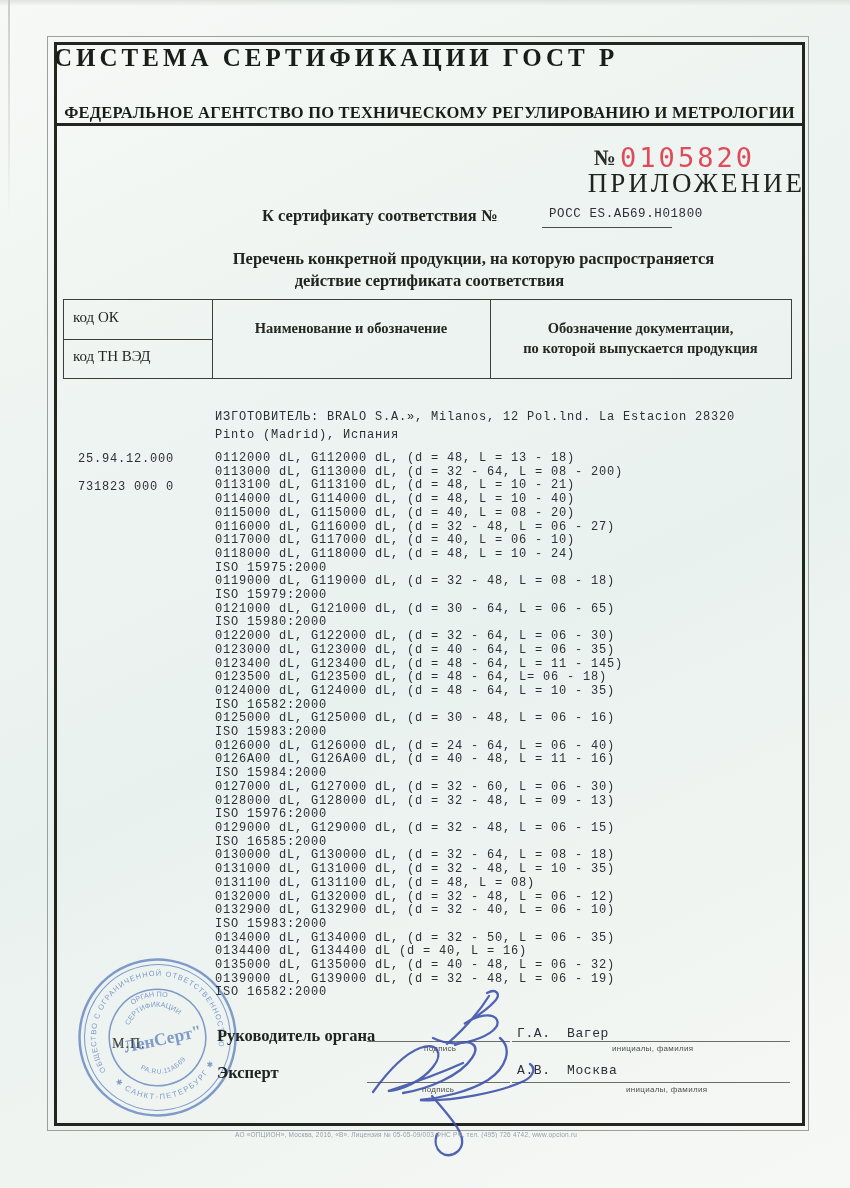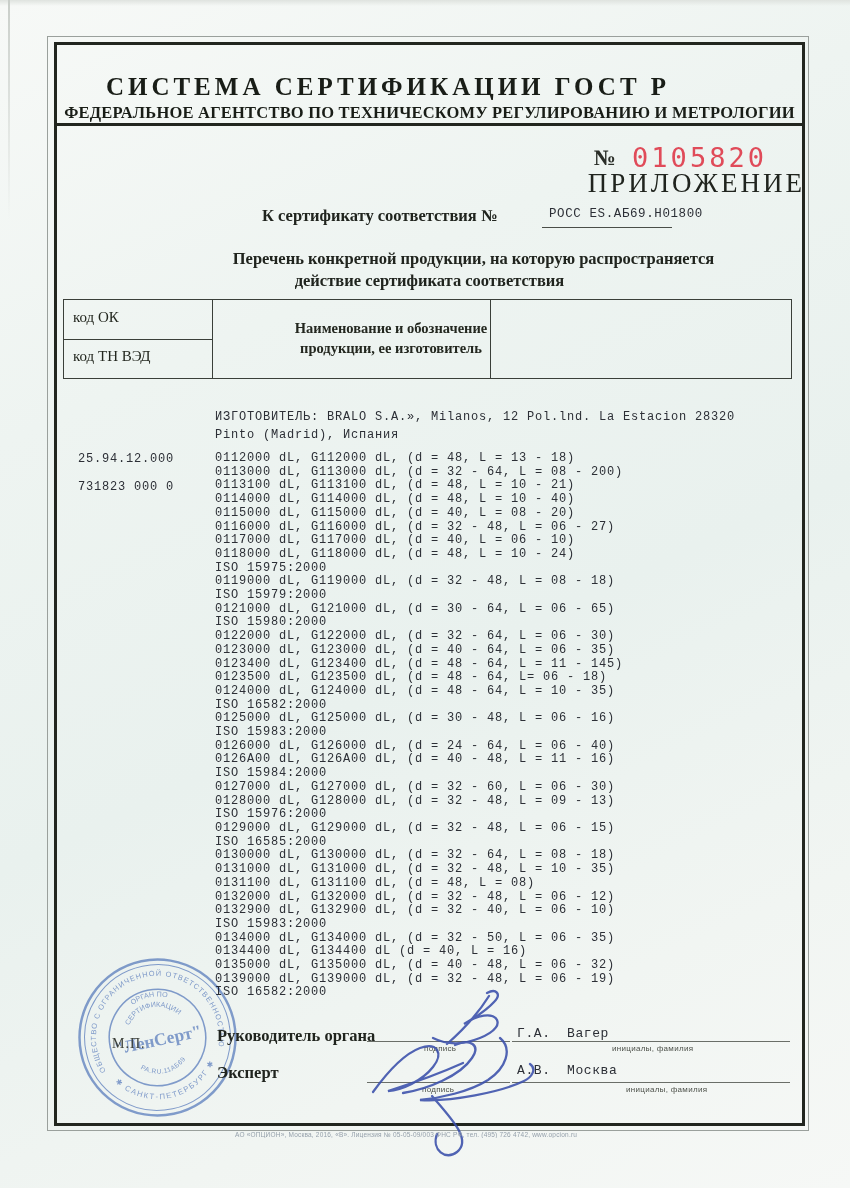--- a/index.html
+++ b/index.html
@@ -5,41 +5,41 @@
   html,body{margin:0;padding:0;}
   body{
     width:850px;height:1188px;position:relative;overflow:hidden;
     background:linear-gradient(155deg,#f7f9f7 0%,#eef4f1 28%,#e9f1ee 55%,#f1f5f2 80%,#f6f8f6 100%);
     font-family:"Liberation Serif", serif;color:#21251f;
   }
   .paper-edge-top{position:absolute;left:0;top:0;width:100%;height:6px;background:linear-gradient(#dfe3df,transparent);}
   .paper-edge-left{position:absolute;left:8px;top:0;width:2px;height:220px;background:linear-gradient(#c9cec9,transparent);}
   .outer-frame{position:absolute;left:47px;top:36px;width:760px;height:1093px;border:1px solid #9aa09c;}
   .inner-frame{position:absolute;left:54px;top:42px;width:745px;height:1078px;border:3px solid #22261f;}
-  .sys-title{position:absolute;left:54px;top:73px;width:668px;text-align:center;font-size:25px;font-weight:bold;letter-spacing:4px;color:#191d17;}
+  .sys-title{position:absolute;left:54px;top:44px;width:668px;text-align:left;font-size:25px;font-weight:bold;letter-spacing:4px;color:#191d17;}
   .agency{position:absolute;left:54px;top:103px;width:751px;text-align:center;font-size:16.5px;font-weight:bold;letter-spacing:0.2px;color:#191d17;}
   .header-rule{position:absolute;left:54px;top:123px;width:751px;border-top:3px solid #22261f;}
   .doc-number{position:absolute;left:594px;top:142px;white-space:nowrap;}
   .doc-number .no-sign{font-size:22px;font-weight:bold;color:#2a2e28;vertical-align:middle;}
-  .doc-number .no-value{font-family:"DejaVu Sans Mono",monospace;font-size:27px;letter-spacing:3px;color:#e04b59;margin-left:12px;vertical-align:middle;}
+  .doc-number .no-value{font-family:"DejaVu Sans Mono",monospace;font-size:27px;letter-spacing:3px;color:#e04b59;vertical-align:middle;}
   .doc-title{position:absolute;left:54px;top:168px;width:751px;text-align:right;font-size:27px;font-weight:normal;letter-spacing:3px;color:#20241e;}
   .cert-label{position:absolute;left:262px;top:206px;font-size:16.5px;font-weight:bold;color:#20241e;}
   .cert-number{position:absolute;left:549px;top:207px;font-family:"Liberation Mono",monospace;font-size:12.5px;letter-spacing:0.6px;color:#33373d;}
   .cert-underline{position:absolute;left:542px;top:227px;width:130px;border-bottom:1.2px solid #4a4e48;}
   .subtitle1{position:absolute;left:54px;top:249px;width:751px;text-align:center;font-size:16.5px;font-weight:bold;color:#20241e;padding-left:44px;}
   .subtitle2{position:absolute;left:54px;top:271px;width:751px;text-align:center;font-size:16.5px;font-weight:bold;color:#20241e;}
   .hdr-table{position:absolute;left:63px;top:299px;width:727px;height:78px;border:1.5px solid #3a3f39;}
   .hdr-table .v1{position:absolute;left:148px;top:0;height:100%;border-left:1.5px solid #3a3f39;}
   .hdr-table .v2{position:absolute;left:426px;top:0;height:100%;border-left:1.5px solid #3a3f39;}
   .hdr-table .h1{position:absolute;left:0;top:39px;width:148px;border-top:1.2px solid #3a3f39;}
   .cell-label{position:absolute;font-size:15px;color:#23271f;}
   .ok-label{left:9px;top:9px;}
   .tnved-label{left:9px;top:48px;}
   .col-center{position:absolute;text-align:center;font-size:14.5px;font-weight:bold;color:#23271f;line-height:20px;}
-  .col2-h{left:148px;top:18px;width:278px;padding-left:40px;}
+  .col2-h{left:148px;top:18px;width:278px;}
   .col3-h{left:426px;top:18px;width:301px;}
   .mono{font-family:"Liberation Mono",monospace;color:#2c2f36;}
   .manufacturer{position:absolute;left:215px;top:408px;margin:0;font-size:12px;line-height:18px;letter-spacing:0.8px;white-space:pre;}
   .products{position:absolute;left:215px;top:452px;margin:0;font-size:12px;line-height:13.7px;letter-spacing:0.8px;white-space:pre;}
   .code-ok{position:absolute;left:78px;top:452px;font-size:12px;letter-spacing:0.8px;}
   .code-tnved{position:absolute;left:78px;top:480px;font-size:12px;letter-spacing:0.8px;}
   .sig-label{position:absolute;font-size:16.5px;font-weight:bold;color:#20241e;}
   .sig-line{position:absolute;border-bottom:1px solid #6a6e68;}
   .sig-caption{position:absolute;font-family:"Liberation Sans",sans-serif;font-size:8px;color:#4c5049;letter-spacing:0.3px;margin-left:24px;}
   .sig-name{position:absolute;font-family:"Liberation Mono",monospace;font-size:13px;color:#2c2f36;word-spacing:8px;letter-spacing:0.6px;}
@@ -75,21 +75,24 @@
 <div class="subtitle2">действие сертификата соответствия</div>
 
 <div class="hdr-table">
   <div class="v1"></div>
   <div class="v2"></div>
   <div class="h1"></div>
   <div class="cell-label ok-label">код ОК</div>
   <div class="cell-label tnved-label">код ТН ВЭД</div>
   <div class="col-center col2-h">
     <div>Наименование и обозначение</div>
-    <div>продукции, ее изготовитель</div>
+  </div>
+  <div class="col-center col3-h">
+    <div>Обозначение документации,</div>
+    <div>по которой выпускается продукция</div>
   </div>
 </div>
 
 <div class="code-ok mono">25.94.12.000</div>
 <div class="code-tnved mono">731823 000 0</div>
 
 <pre class="manufacturer mono">ИЗГОТОВИТЕЛЬ: BRALO S.A.», Milanos, 12 Pol.lnd. La Estacion 28320
 Pinto (Madrid), Испания</pre>
 <pre class="products mono">0112000 dL, G112000 dL, (d = 48, L = 13 - 18)
 0113000 dL, G113000 dL, (d = 32 - 64, L = 08 - 200)

